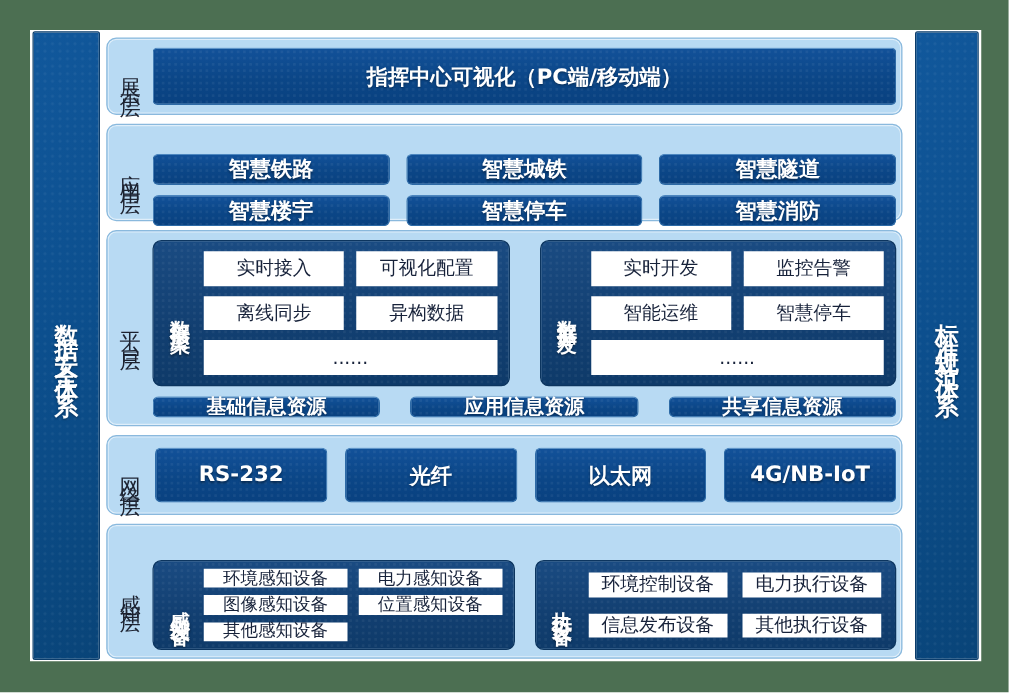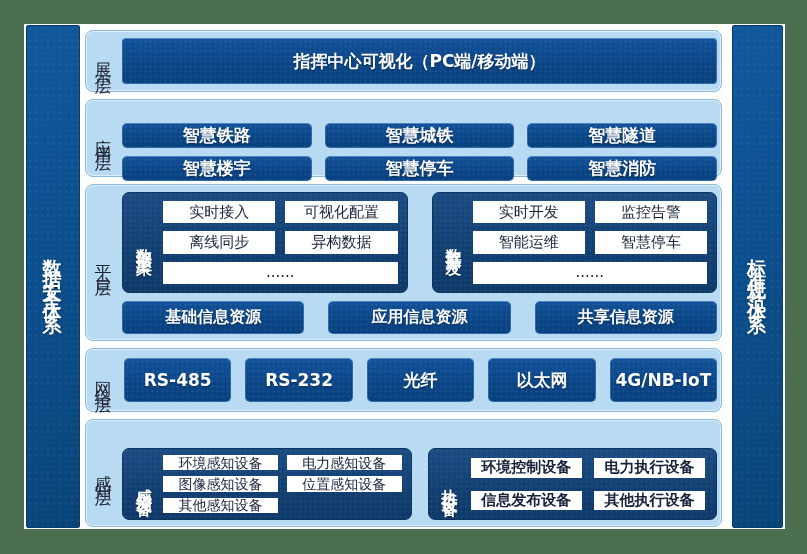--- a/index.html
+++ b/index.html
@@ -95,36 +95,36 @@
     text-shadow:0 1px 2px rgba(0,0,0,.4);
   }
   .sub-grid{flex:1;display:grid;grid-template-columns:1fr 1fr;gap:8px 10px;min-height:0;}
   .whitebtn{
     display:flex;align-items:center;justify-content:center;
     background:#ffffff;border-radius:0;
     color:#17223a;font-size:15px;line-height:1;white-space:nowrap;
   }
   .span2{grid-column:1 / -1;}
 
-  .resources{display:flex;gap:24px;height:33px;flex:0 0 auto;margin-top:8px;}
+  .resources{display:flex;gap:24px;height:17px;flex:0 0 auto;margin-top:8px;}
   .resources .dkbtn{flex:1;font-size:16px;}
 
   
   .p-network{height:64px;}
   .p-network .body{display:flex;gap:14px;padding:9px 4px;}
   .p-network .dkbtn{flex:1;}
 
   
   .p-perception{height:108px;}
   .p-perception .body{display:flex;gap:16px;padding:7px 4px 6px 2px;margin-top:21px;}
   .p-perception .subpanel{padding:6px 9px;}
   .sense-grid{gap:6px 9px;}
   .sense-grid .whitebtn{font-size:14px;}
   .exec-grid{grid-template-rows:1fr 1fr;gap:13px 12px;padding:3px 2px;}
-  .exec-grid .whitebtn{font-size:15px;font-weight:bold;}
+  .exec-grid .whitebtn{font-size:15px;}
 </style>
 </head>
 <body>
 
 <div class="canvas">
   <div class="content">
 
     <div class="pillar left">
       <span class="vtext">数据安全体系</span>
     </div>
@@ -183,21 +183,20 @@
             <div class="dkbtn">基础信息资源</div>
             <div class="dkbtn">应用信息资源</div>
             <div class="dkbtn">共享信息资源</div>
           </div>
         </div>
       </section>
 
       <section class="panel p-network">
         <div class="layer-label">网络层</div>
         <div class="body">
-          <div class="dkbtn">RS-485</div>
           <div class="dkbtn">RS-232</div>
           <div class="dkbtn">光纤</div>
           <div class="dkbtn">以太网</div>
           <div class="dkbtn">4G/NB-IoT</div>
         </div>
       </section>
 
       <section class="panel p-perception">
         <div class="layer-label">感知层</div>
         <div class="body">

